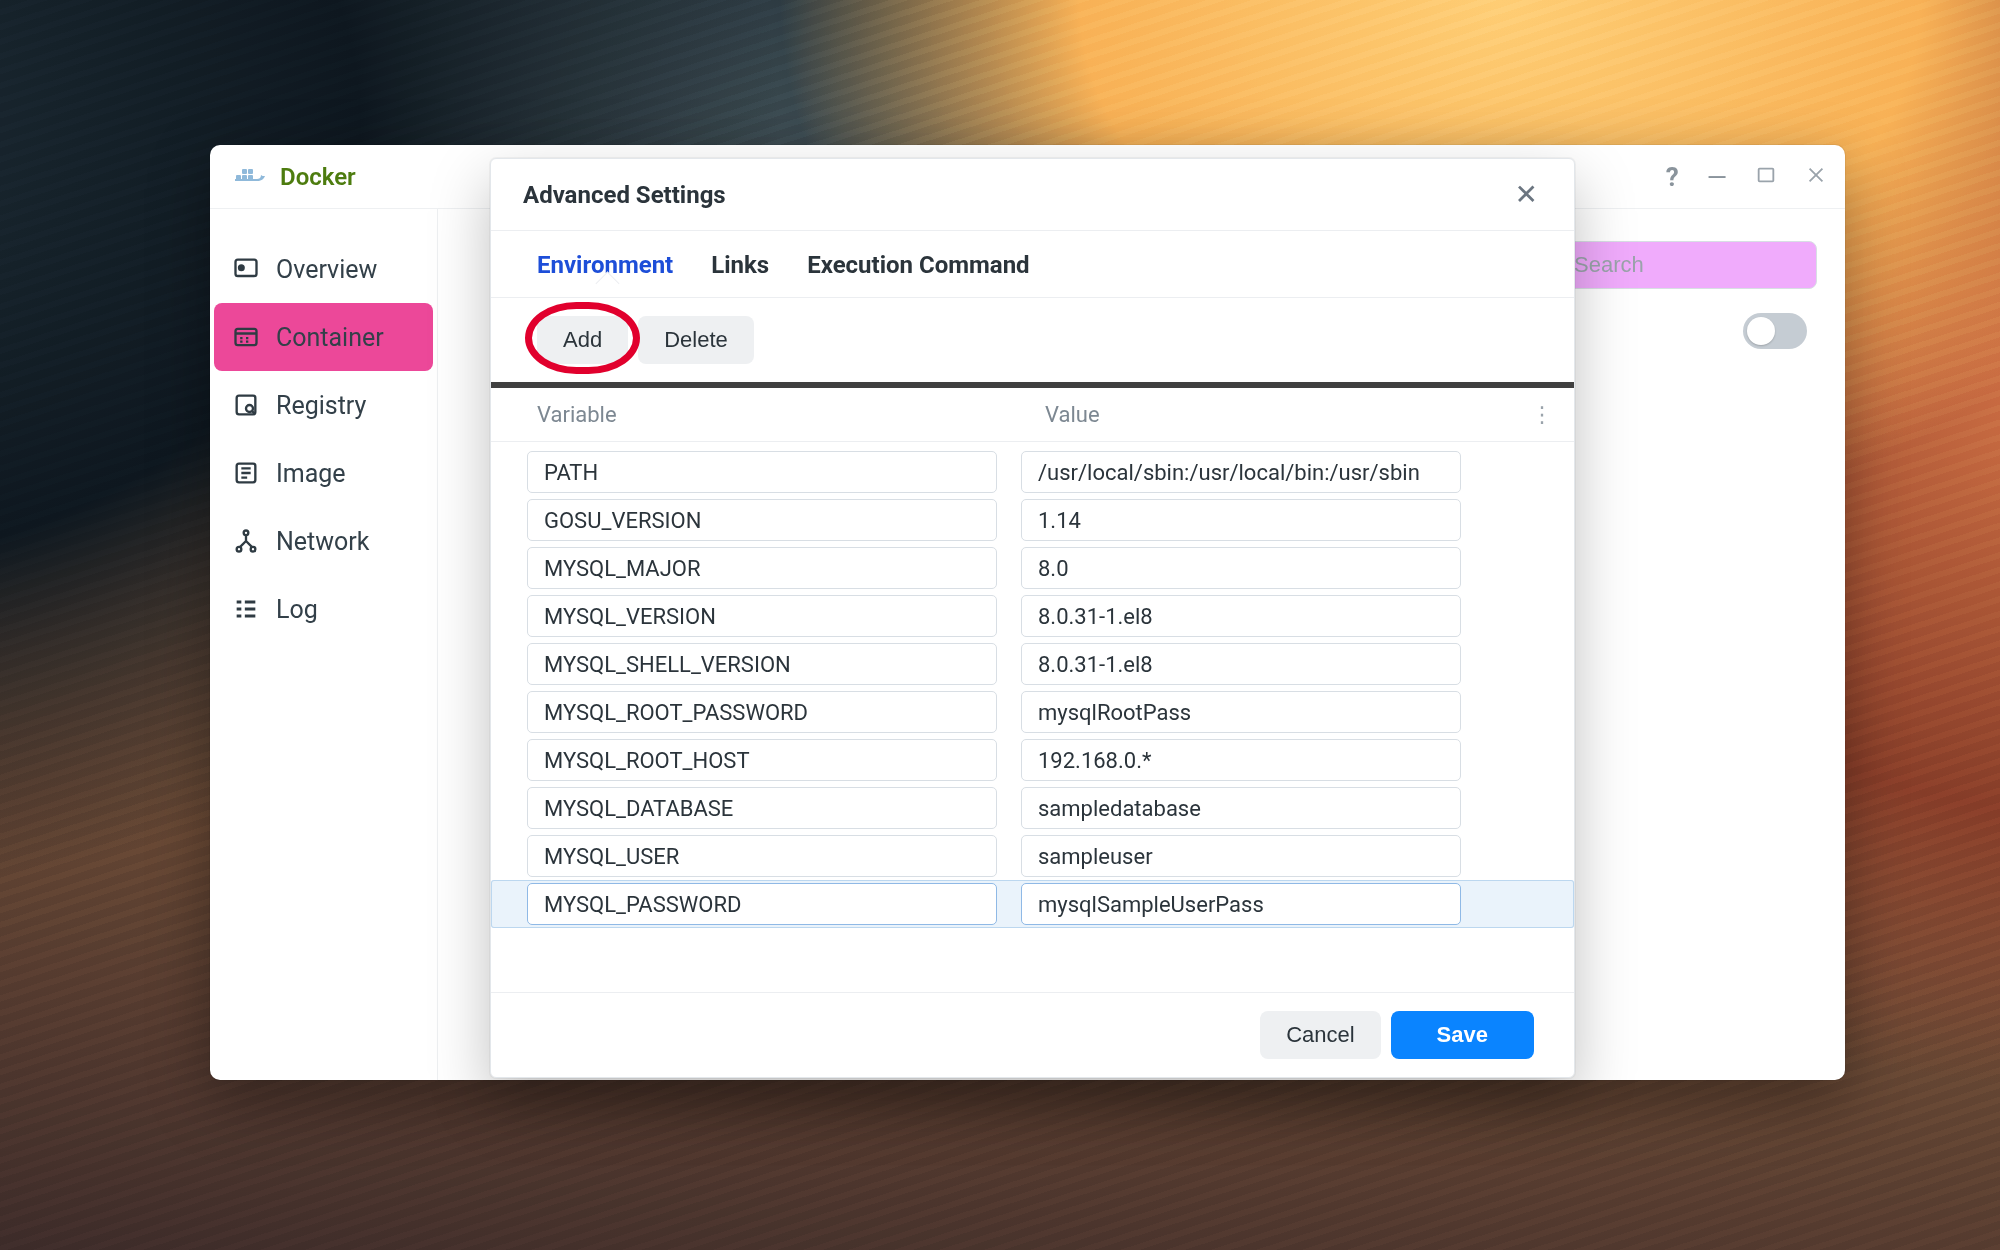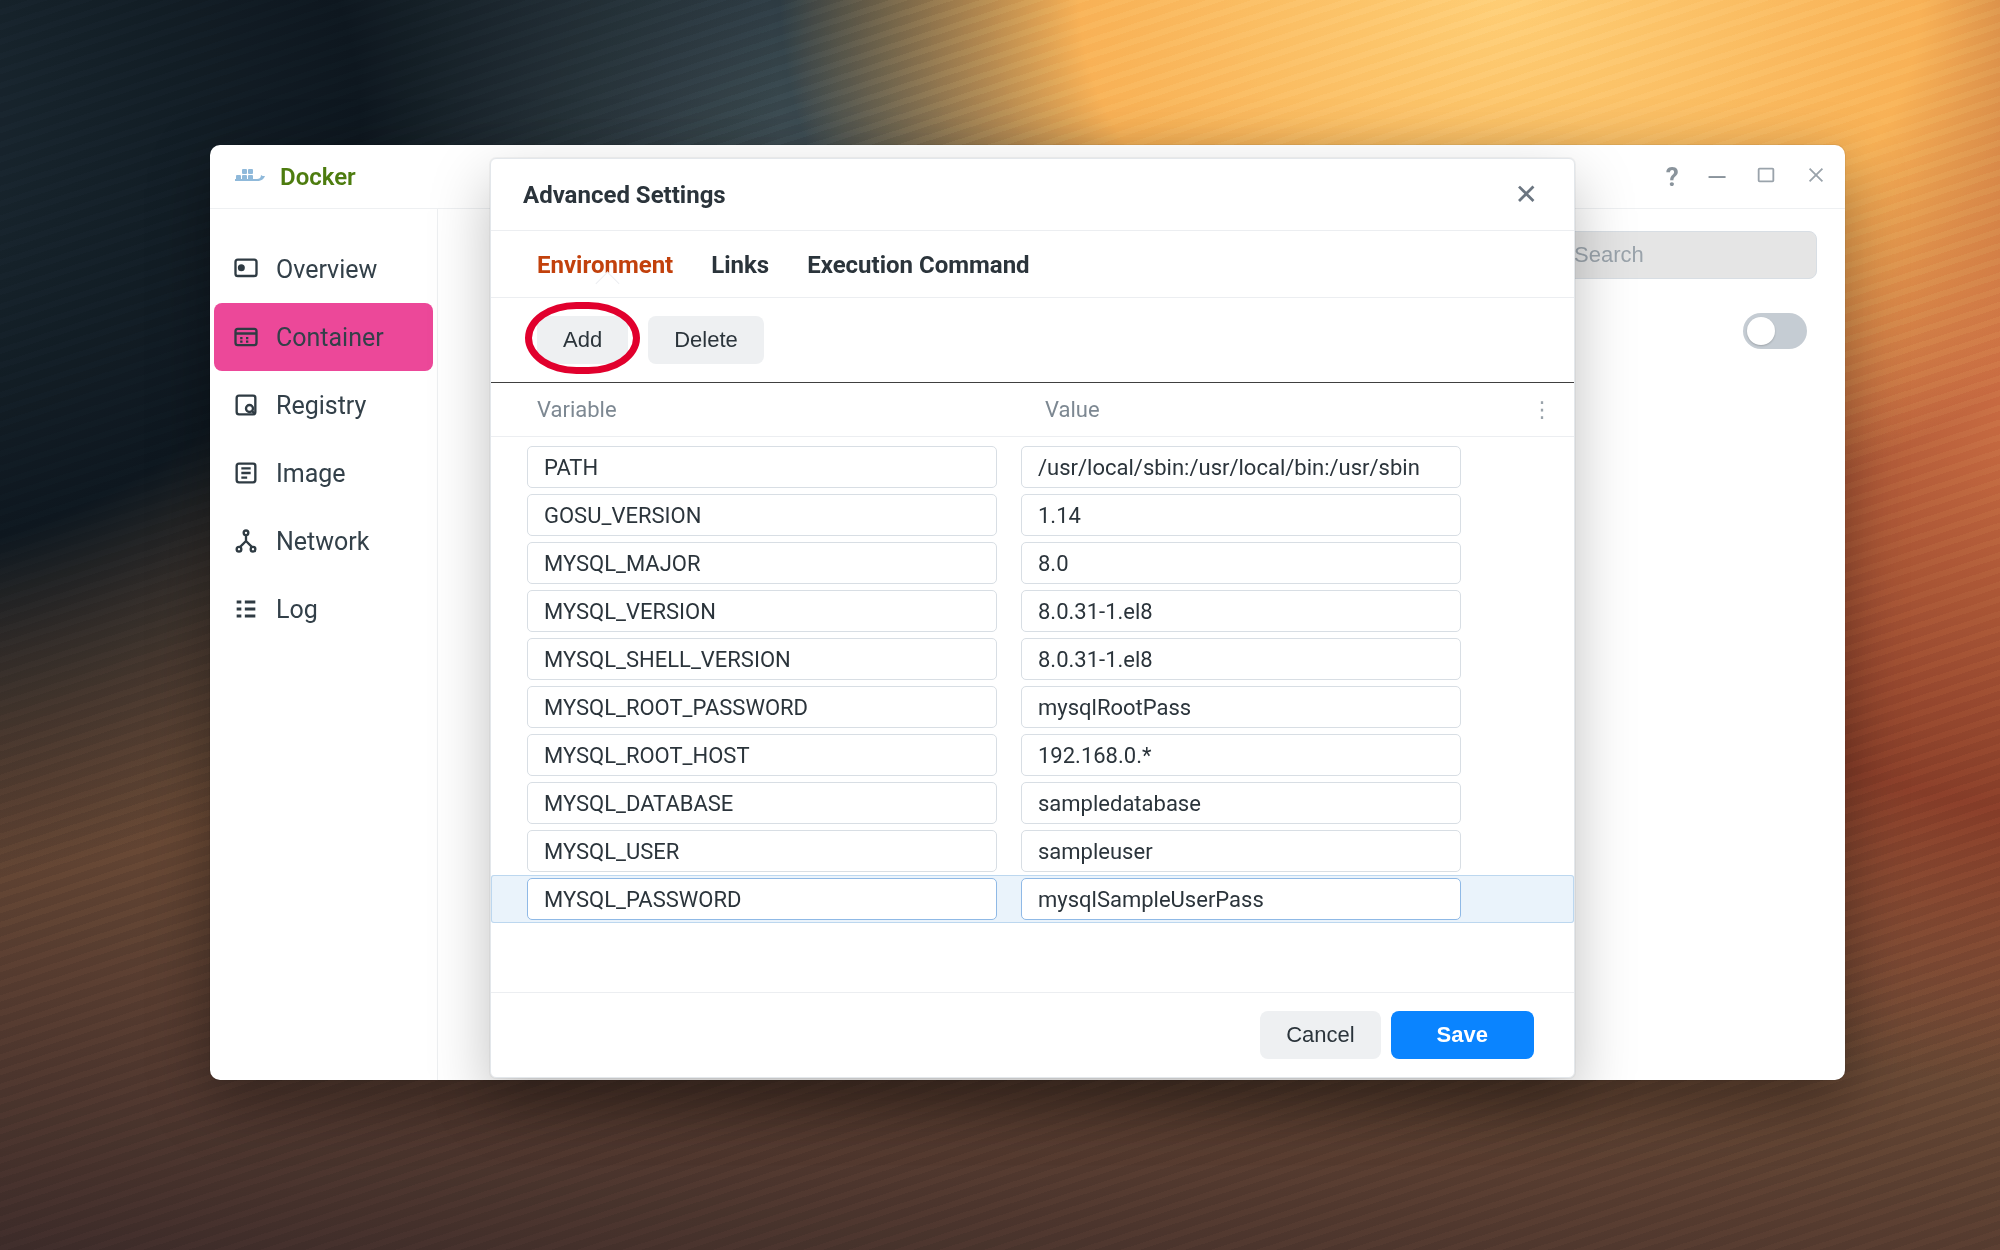--- a/index.html
+++ b/index.html
@@ -103,28 +103,28 @@
   .nav-item .nav-icon svg { width: 100%; height: 100%; }
 
   
   .main-pane {
     flex: 1;
     position: relative;
     padding: 24px 28px;
   }
   .search-box {
     position: absolute;
-    right: 28px; top: 22px;
+    right: 28px; top: 32px;
     width: 260px; height: 48px;
     border: 1px solid #d8dee4;
     border-radius: 8px;
     padding: 0 16px;
     font-size: 22px;
     color: #333;
-    background: #e5e5e5;
+    background: #f0abfc;
   }
   .search-box::placeholder { color: #9aa3ab; }
 
   .toggle {
     position: absolute;
     right: 38px; top: 104px;
     width: 64px; height: 36px;
     border-radius: 20px;
     background: #c5ccd3;
   }
@@ -177,37 +177,37 @@
     position: relative;
   }
   .mtab {
     font-size: 24px;
     font-weight: 700;
     color: #2b343b;
     padding-bottom: 18px;
     cursor: pointer;
     position: relative;
   }
-  .mtab.active { color: #c2410c; }
+  .mtab.active { color: #1d4ed8; }
   .mtab.active::after {
     content: "";
     position: absolute;
     left: 50%; transform: translateX(-50%);
     bottom: -1px;
     width: 16px; height: 16px;
     background: #fff;
     border: 1px solid #eceef1;
     border-right: none; border-bottom: none;
     rotate: 45deg;
   }
 
   .modal-toolbar {
-    display: flex; gap: 10px;
+    display: flex; gap: 0;
     padding: 18px 46px;
-    border-bottom: 1px solid #404040;
+    border-bottom: 6px solid #404040;
     align-items: center;
   }
   .btn {
     height: 48px;
     padding: 0 26px;
     border-radius: 8px;
     border: none;
     background: #eef0f2;
     color: #2b343b;
     font-size: 22px;

